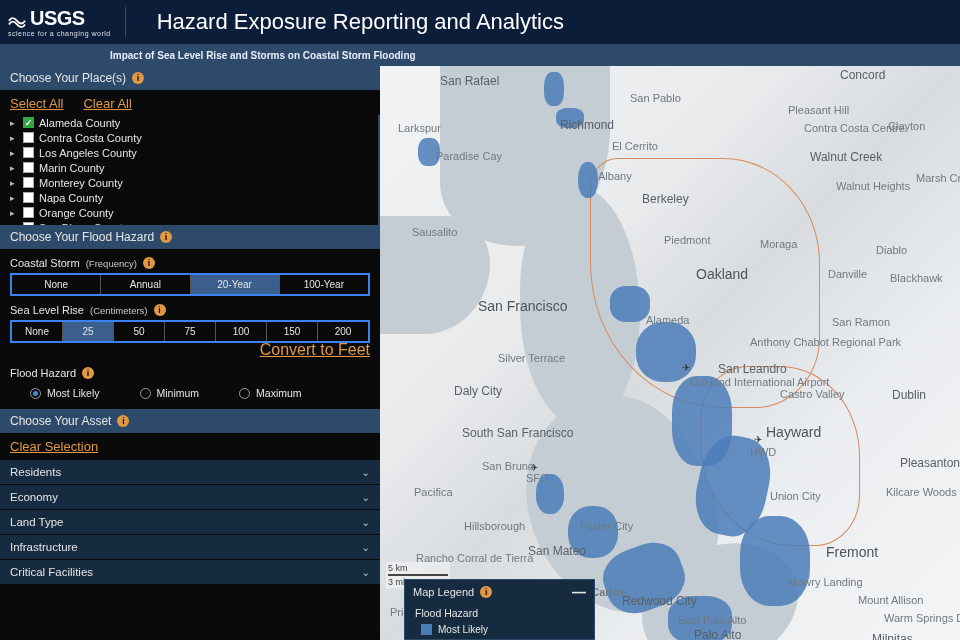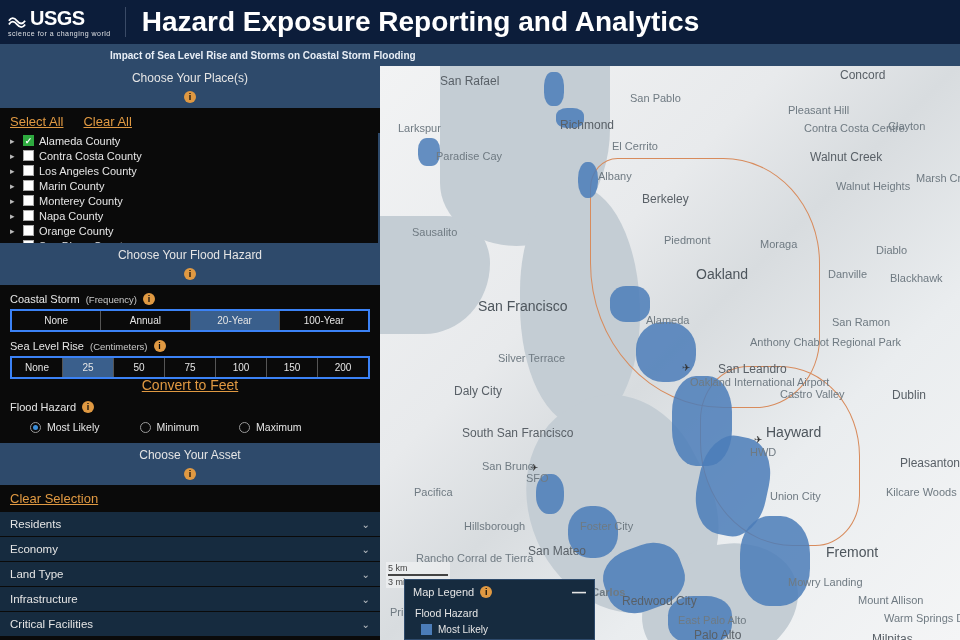--- a/index.html
+++ b/index.html
@@ -14,21 +14,21 @@
   gap: 16px;
   padding: 0 8px;
 }
 .usgs-logo {
   display: flex; flex-direction: column; align-items: flex-start;
   border-right: 1px solid #3a4a66; padding-right: 14px;
 }
 .usgs-logo .mark { font-size: 20px; font-weight: 900; letter-spacing: -0.5px; display:flex; align-items:center; gap:4px;}
 .usgs-logo .wave { width:18px;height:18px;display:inline-block; }
 .usgs-logo .tagline { font-size: 7px; opacity: 0.85; letter-spacing:0.5px;}
-.header .title { font-size: 28px; font-weight: 700; }
+.header .title { font-size: 22px; font-weight: 400; margin-left: 15px; }
 
 .subheader {
   height: 22px;
   background: #2e4a6b;
   color: #e8eef6;
   font-size: 10px;
   font-weight: 700;
   display: flex;
   align-items: center;
   padding-left: 110px;
@@ -48,21 +48,21 @@
   flex: 1; height: 100%; position: relative;
   background: linear-gradient(135deg, #f2f3f4 0%, #e8eaec 35%, #d8dcdf 50%, #eaedef 70%, #f4f5f6 100%);
   overflow: hidden;
 }
 
 .section-head {
   background: #2e4a6b;
   font-size: 12px;
   font-weight: 400;
   padding: 5px 10px;
-  display: flex; align-items: center; gap: 6px; flex-direction: column;
+  display: flex; align-items: center; gap: 6px;
 }
 
 .info-icon {
   width: 12px; height: 12px; border-radius: 50%;
   background: #e09942; color: #0a0a0a;
   font-size: 9px; font-weight: 900;
   display: inline-flex; align-items: center; justify-content: center;
 }
 
 .link-row { display: flex; gap: 20px; padding: 6px 10px 4px; font-size: 13px; }
@@ -92,21 +92,21 @@
 .segmented {
   display: flex; border: 2px solid #3b82f6;
 }
 .segmented .seg {
   flex: 1; text-align: center; font-size: 10px; padding: 4px 0;
   border-right: 1px solid #555; background: #0a0a0a; cursor: pointer;
 }
 .segmented .seg:last-child { border-right: none; }
 .segmented .seg.active { background: #3a5f8c; }
 
-.convert { text-align: center; font-size: 14px; margin-top:-2px; }
+.convert { text-align: right; font-size: 16px; margin-top:-2px; }
 
 .radio-row { display: flex; gap: 40px; padding: 4px 0 0 20px; font-size: 10.5px; }
 .radio-item { display:flex; align-items:center; gap:6px; }
 .radio {
   width: 11px; height: 11px; border-radius: 50%;
   border: 1px solid #999; position: relative;
 }
 .radio.checked::after {
   content:""; position:absolute; inset: 2px; border-radius:50%; background:#3a8edb;
 }

